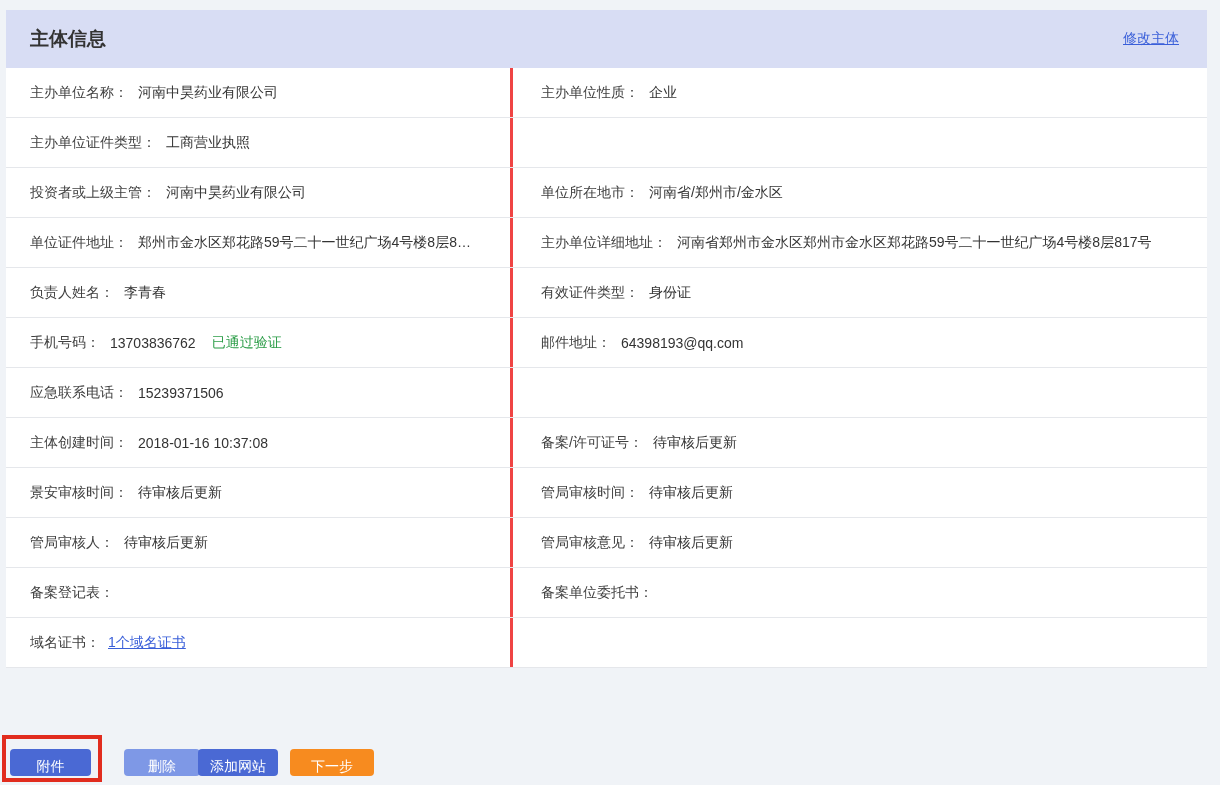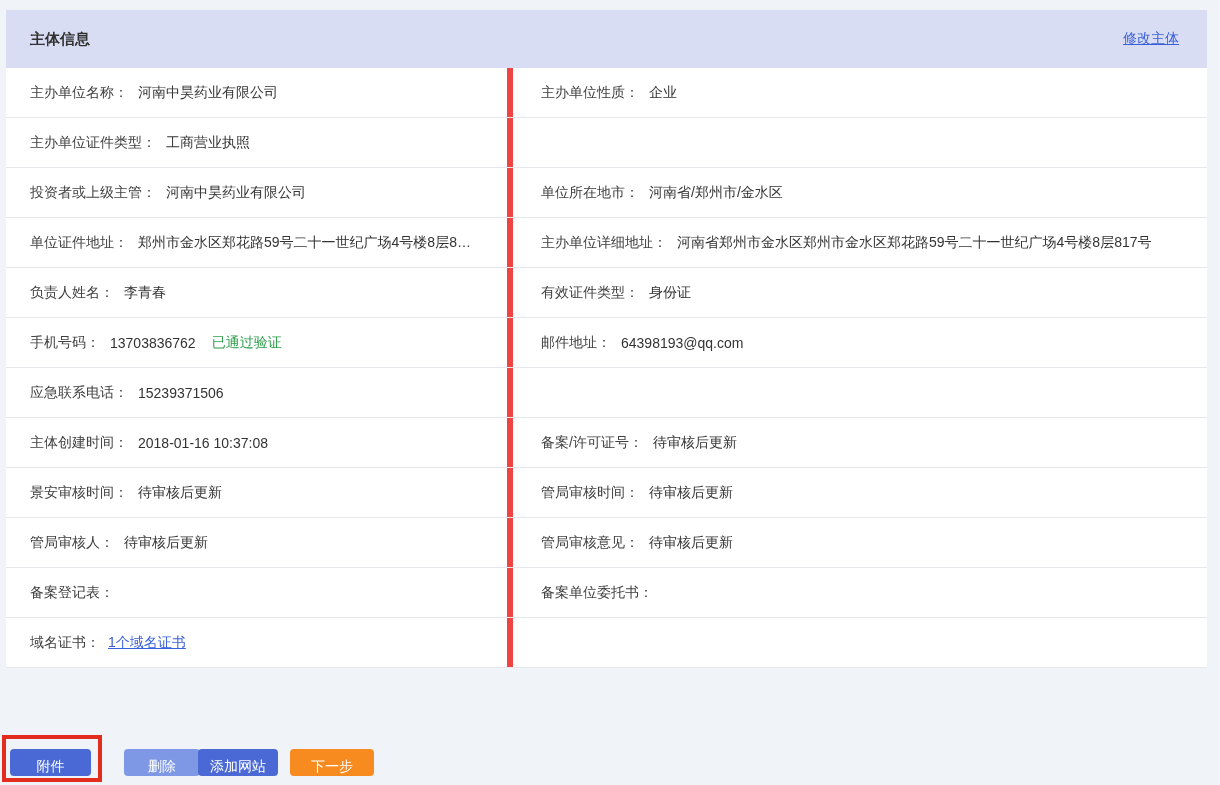--- a/index.html
+++ b/index.html
@@ -19,42 +19,42 @@
     background:#fff;
   }
   .panel-header {
     height:58px;
     background:#d8ddf4;
     display:flex;
     align-items:center;
     justify-content:space-between;
     padding:0 28px 0 24px;
   }
-  .panel-title { font-size:15px; font-weight:bold; color:#333; }
+  .panel-title { font-size:19px; font-weight:bold; color:#333; }
   .edit-link, .flink {
     color:#3a5fd9;
     text-decoration:underline;
     cursor:pointer;
   }
   .trow {
     display:flex;
     height:50px;
     border-bottom:1px solid #e5e7eb;
     background:#fff;
   }
   .cell {
     display:flex;
     align-items:center;
     white-space:nowrap;
     overflow:hidden;
   }
   .cell-l {
     width:507px;
     padding-left:24px;
-    border-right:6px solid #ef4444;
+    border-right:3px solid #ef4444;
   }
   .cell-r {
     flex:1;
     padding-left:28px;
   }
   .lbl { color:#404040; }
   .val { margin-left:10px; color:#333; }
   .flink { margin-left:8px; }
   .status-green { color:#2e9e4a; margin-left:16px; }
   .status-orange { color:#f8782a; margin-left:10px; }

